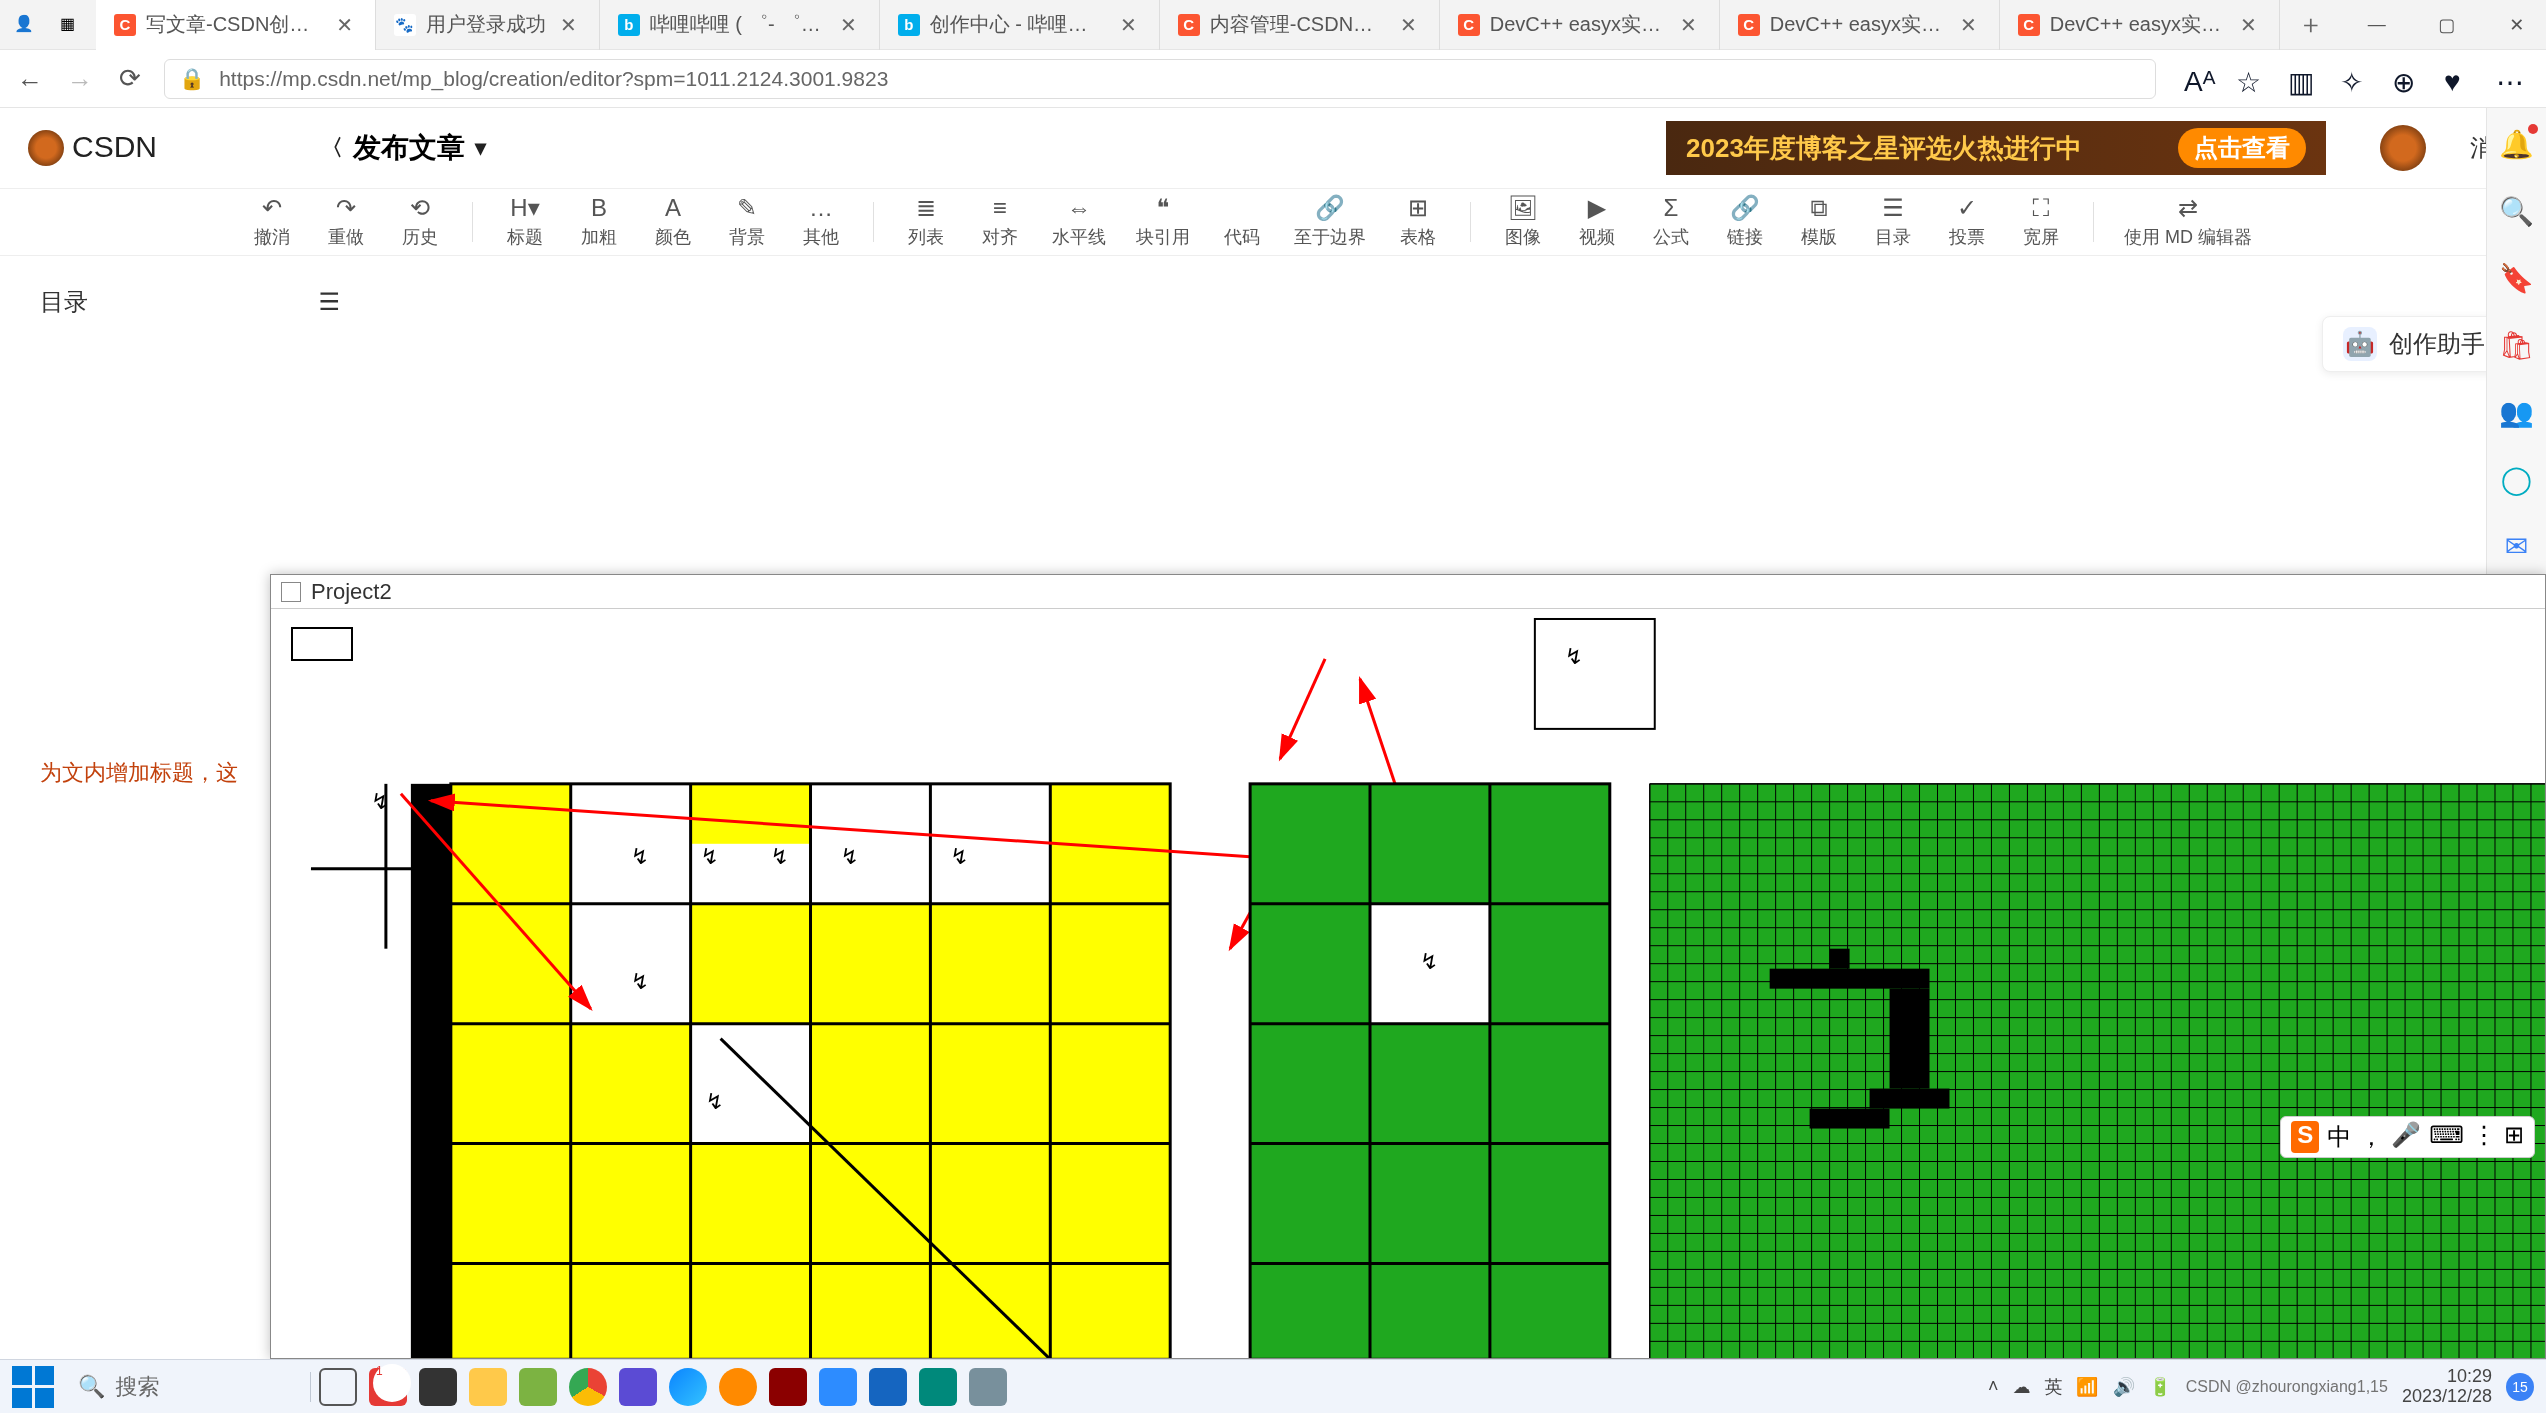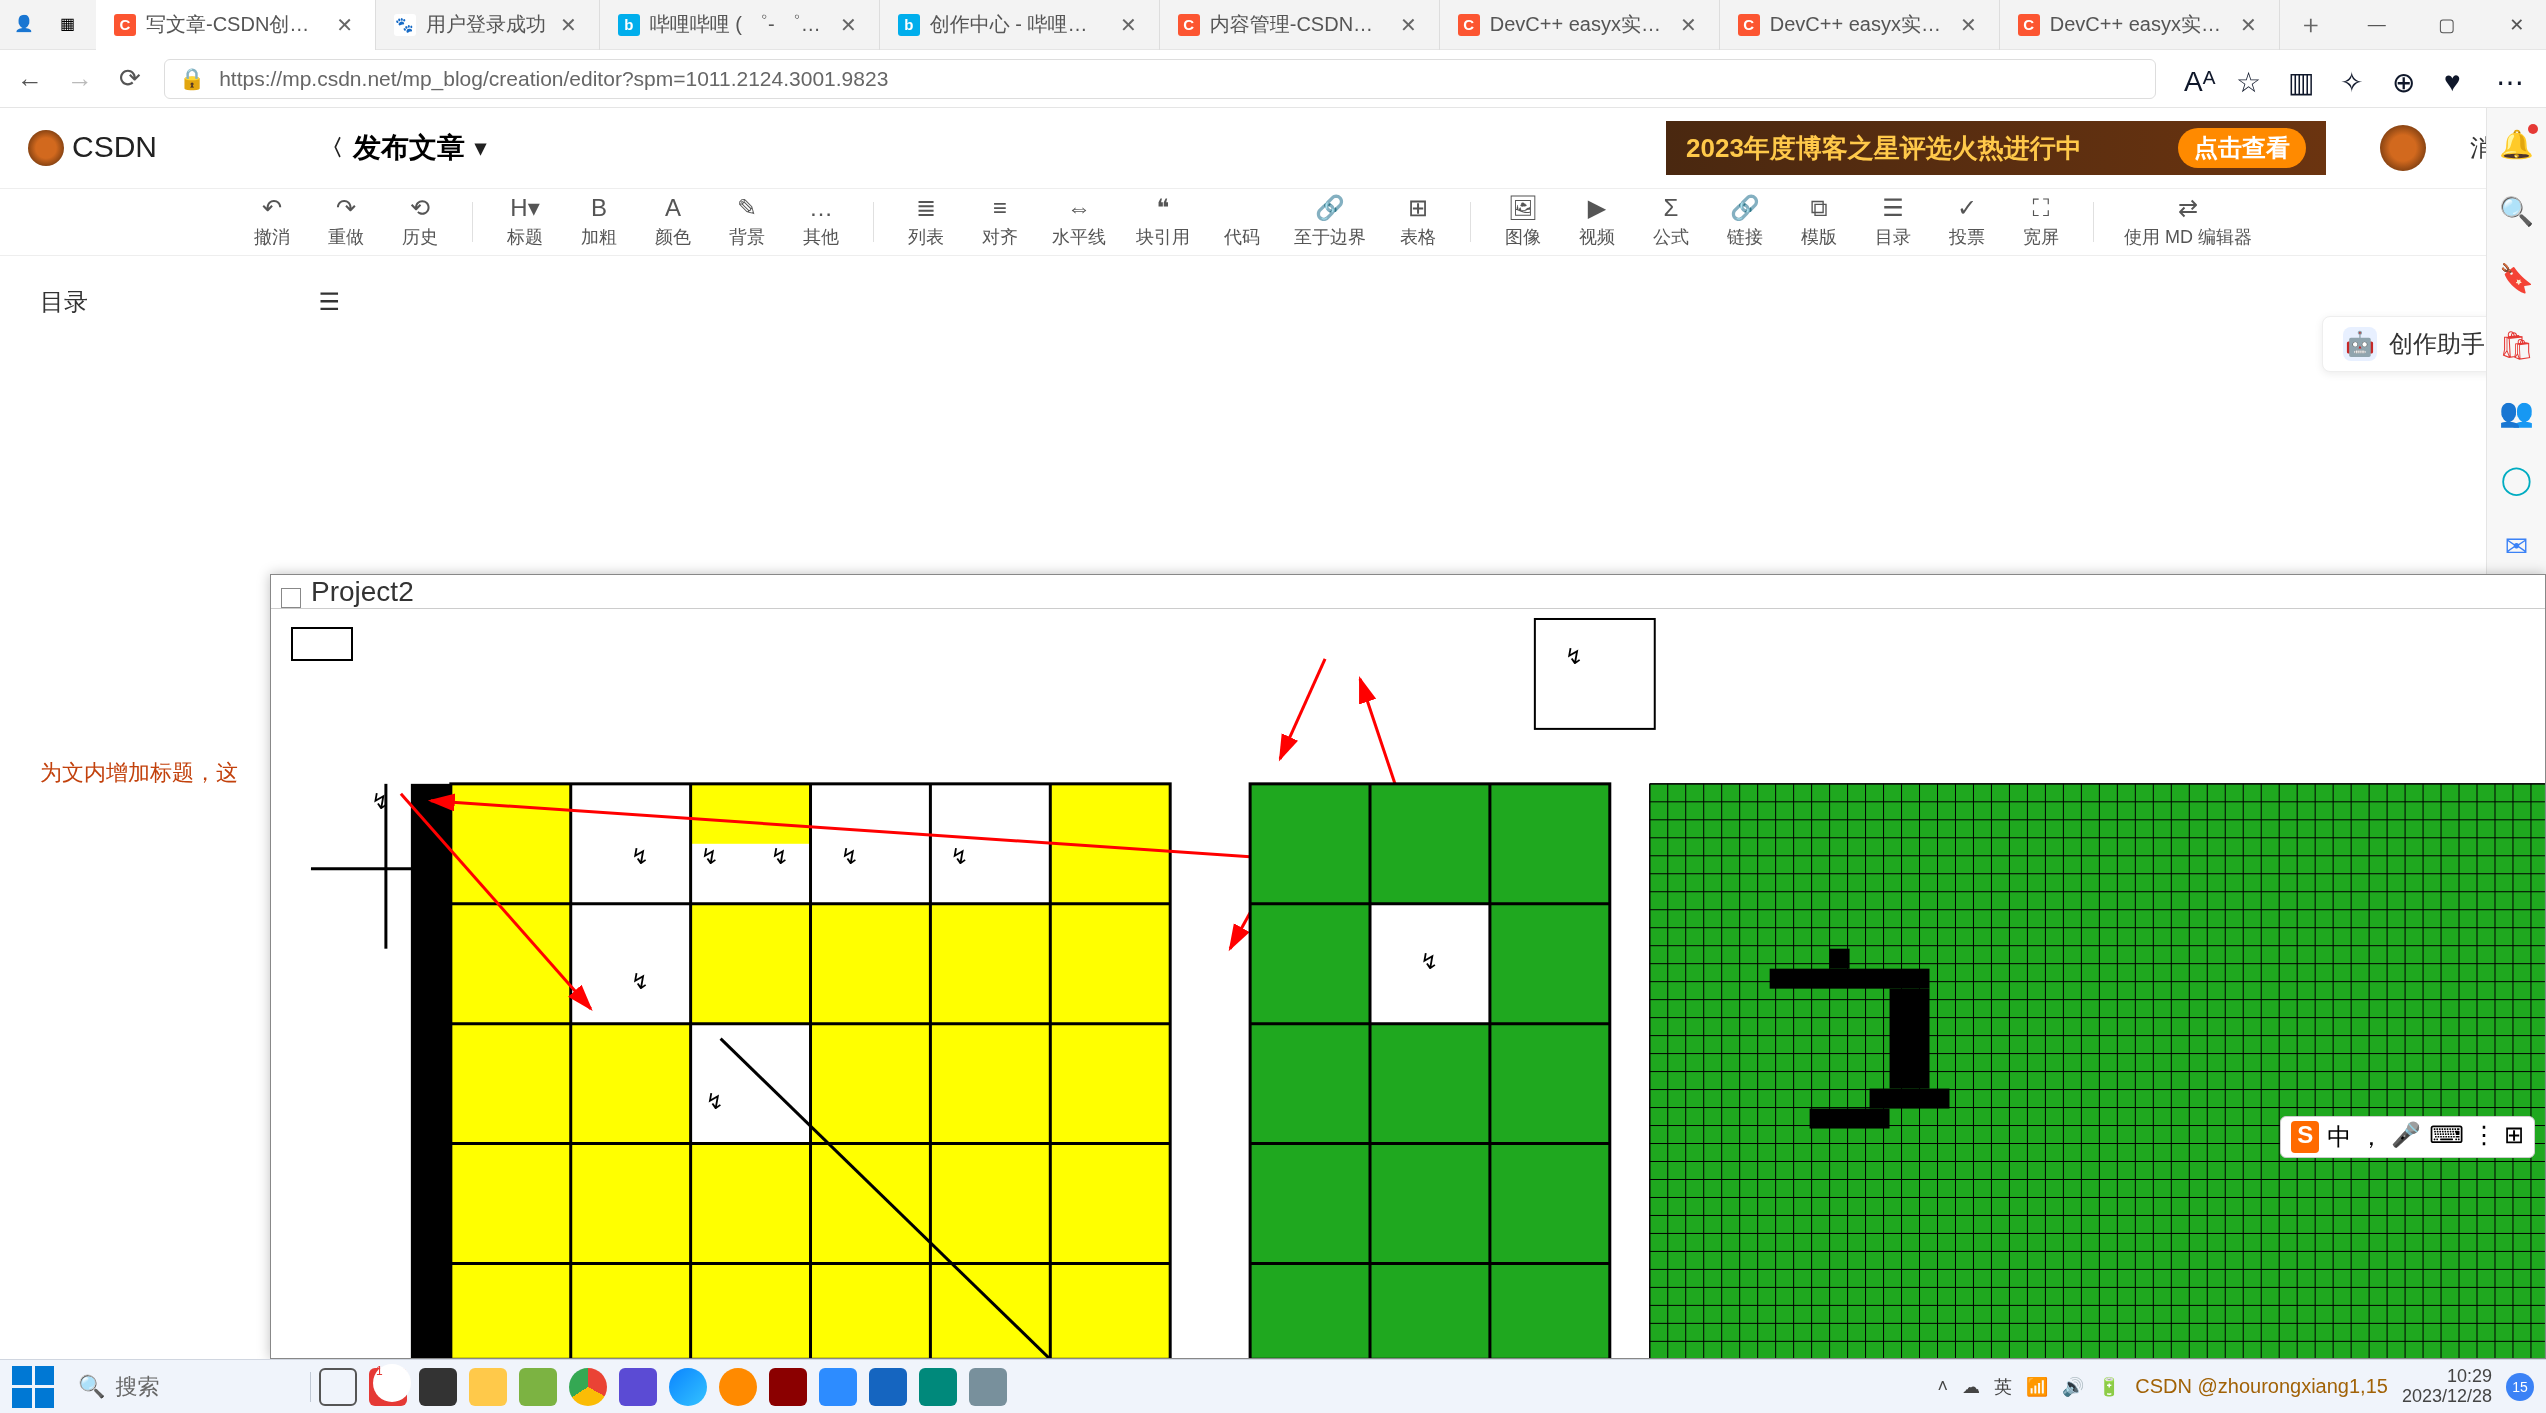--- a/index.html
+++ b/index.html
@@ -45,21 +45,21 @@
 .outline-hint{margin-top:440px;font-size:22px;color:#c2410c}
 .article{flex:1;padding:0 80px;font-size:26px;line-height:1.9;color:#333;max-width:1200px}
 .article p{margin-bottom:20px}
 .helper{position:absolute;right:40px;top:60px;display:flex;align-items:center;gap:12px;background:#fff;border:1px solid #eee;border-radius:8px;padding:10px 20px;font-size:24px;color:#333;box-shadow:0 2px 8px rgba(0,0,0,.08)}
 .helper .hicon{width:34px;height:34px;background:#e8f0ff;border-radius:8px;display:flex;align-items:center;justify-content:center;color:#5b8def}
 .sidebar{position:absolute;right:0;top:0;width:60px;height:100%;background:#f7f7f7;border-left:1px solid #e5e5e5;display:flex;flex-direction:column;align-items:center;padding-top:20px;gap:34px;font-size:28px;color:#666}
 .sb-blue{color:#3b82f6}
 .sb-red{color:#e53935}
 .sb-teal{color:#00acc1}
 .project-win{position:absolute;left:270px;top:574px;right:0;bottom:54px;background:#fff;border:1px solid #888;box-shadow:0 0 12px rgba(0,0,0,.25)}
-.pw-title{height:34px;background:#fff;border-bottom:1px solid #ccc;display:flex;align-items:flex-end;padding:0 10px;gap:10px;font-size:28px;color:#333}
+.pw-title{height:34px;background:#fff;border-bottom:1px solid #ccc;display:flex;align-items:center;padding:0 10px;gap:10px;font-size:22px;color:#333}
 .pw-title .picon{width:20px;height:20px;border:1px solid #888}
 .pw-body{position:relative;width:100%;height:calc(100% - 34px);overflow:hidden}
 .grid-canvas{position:absolute;inset:0}
 .smallbox{position:absolute;left:20px;top:18px;width:62px;height:34px;border:2px solid #000;background:#fff}
 .ime{position:absolute;right:10px;bottom:200px;background:#fff;border:1px solid #ccc;border-radius:6px;display:flex;gap:8px;padding:4px 10px;font-size:24px}
 .ime span:first-child{background:#ff6a00;color:#fff;border-radius:4px;padding:0 6px;font-weight:bold}
 .taskbar{position:absolute;left:0;right:0;bottom:0;height:54px;background:#f0f4fb;display:flex;align-items:center;padding:0 12px;gap:8px;border-top:1px solid #d0d6e0}
 .start{width:42px;height:42px;display:grid;grid-template-columns:1fr 1fr;grid-template-rows:1fr 1fr;gap:3px}
 .start span:nth-child(1){background:#0078d4}.start span:nth-child(2){background:#0078d4}.start span:nth-child(3){background:#0078d4}.start span:nth-child(4){background:#0078d4}
 .search{display:flex;align-items:center;gap:10px;color:#666;font-size:22px;padding:0 16px;min-width:240px}
@@ -446,20 +446,20 @@
     <span style="background:#00897b"></span>
     <span style="background:#78909c"></span>
   </div>
   <div class="tray">
     <span>˄</span>
     <span>☁</span>
     <span>英</span>
     <span>📶</span>
     <span>🔊</span>
     <span>🔋</span>
-    <span style="color:#a16207;font-size:20px">CSDN @zhourongxiang1,15</span>
+    <span style="color:#737373;font-size:16px">CSDN @zhourongxiang1,15</span>
     <div class="clock">
       <div>10:29</div>
       <div>2023/12/28</div>
     </div>
     <span style="background:#3b82f6;color:#fff;border-radius:50%;width:28px;height:28px;display:flex;align-items:center;justify-content:center;font-size:14px">15</span>
   </div>
 </div>
 
 </body></html>

